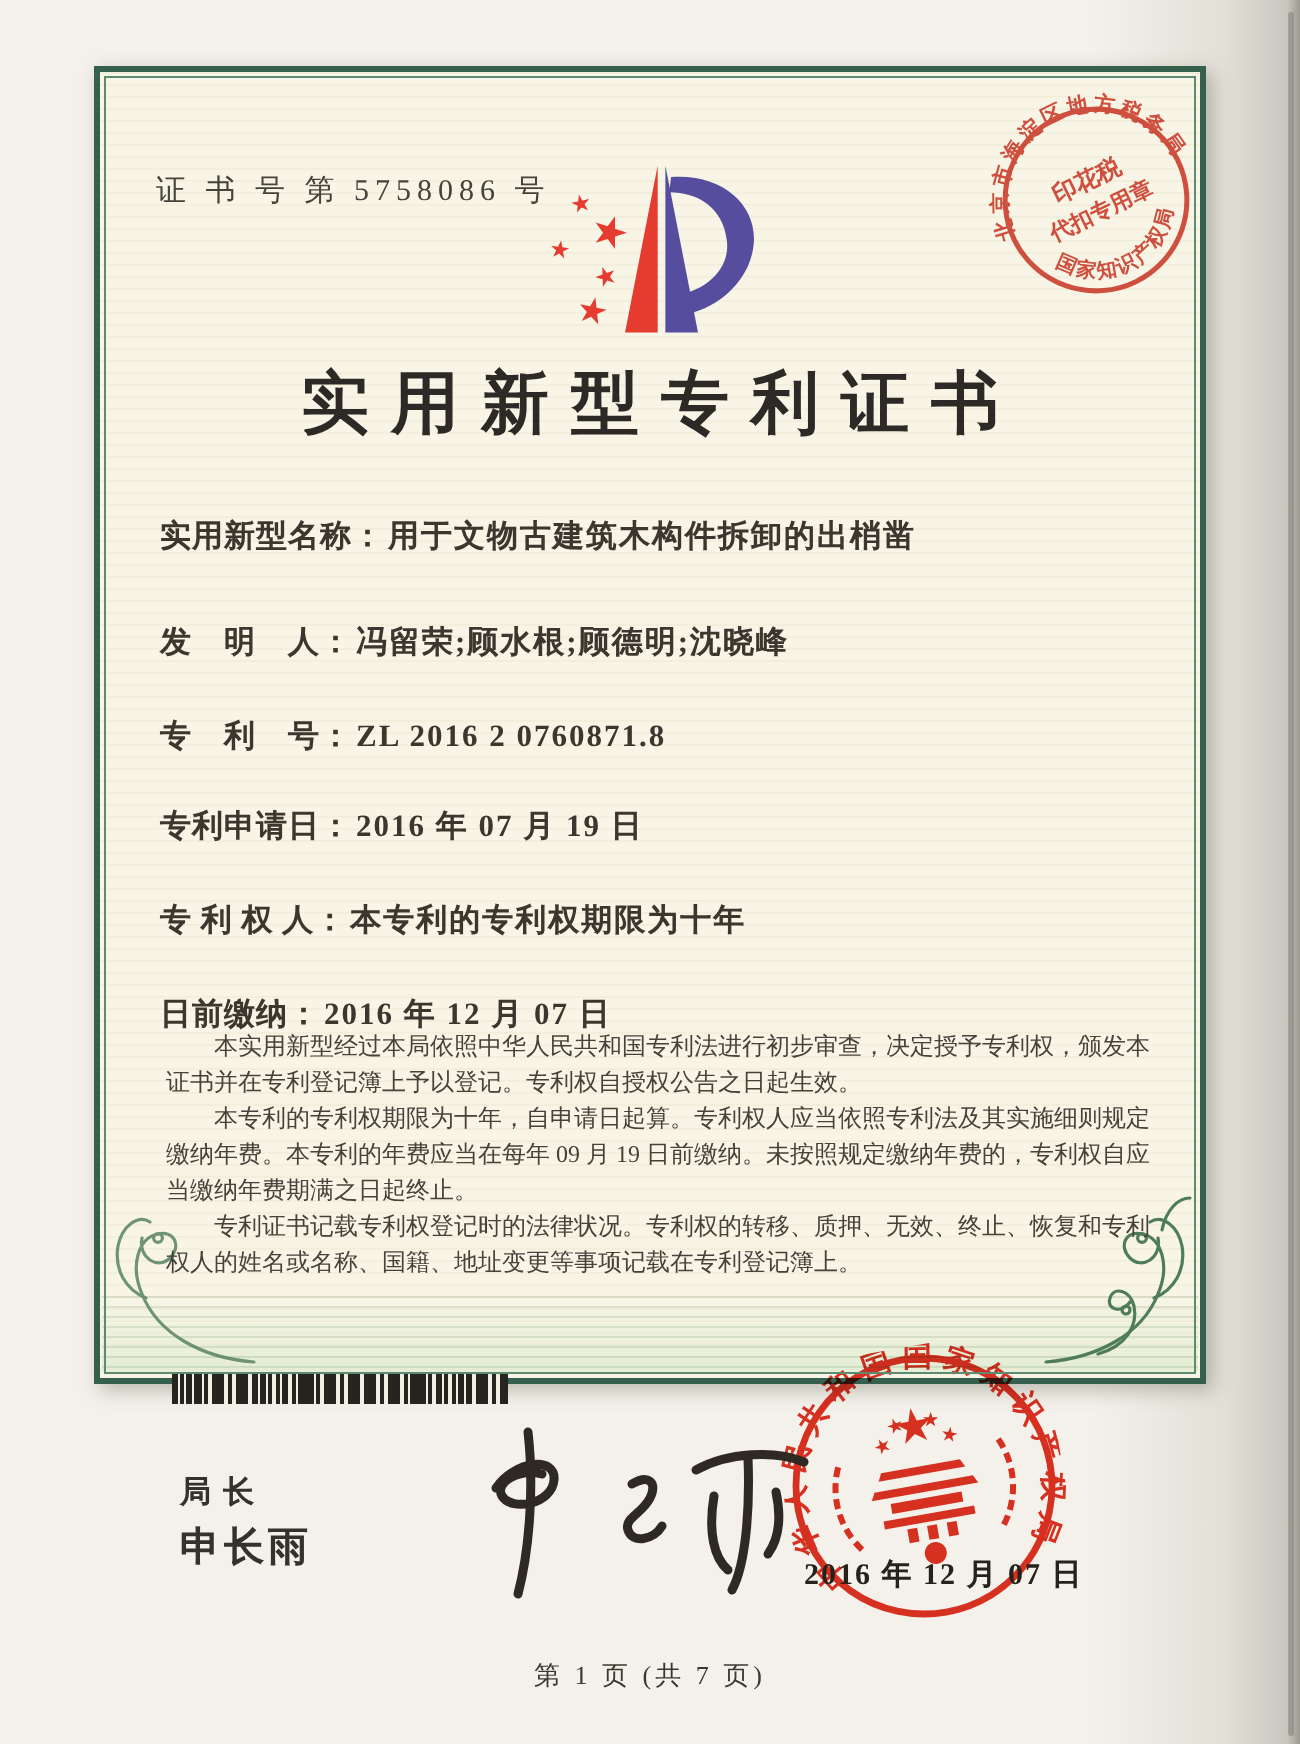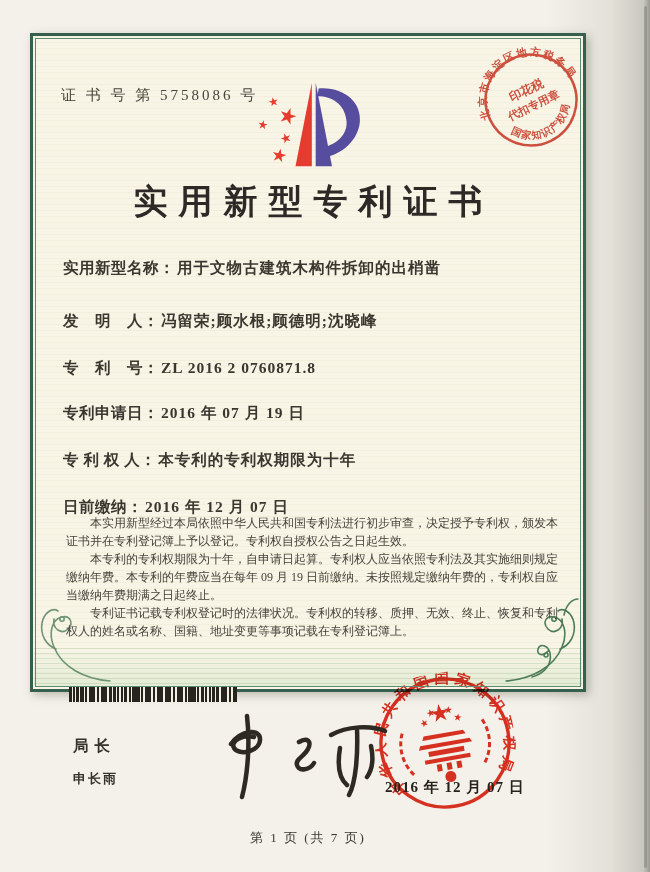--- a/index.html
+++ b/index.html
@@ -5,21 +5,21 @@
   * { margin:0; padding:0; box-sizing:border-box; }
   html,body { width:650px; height:872px; }
   body {
     position:relative;
     background:linear-gradient(90deg,#f3f1ea 0 84%, #e3e0d8 94%, #c9c7bf 99%, #9a998f 100%);
     font-family:"Liberation Serif","DejaVu Serif",serif;
     overflow:hidden;
   }
   .scan-edge{position:absolute; right:3px; top:6px; bottom:4px; width:3px; background:#70756a; opacity:.45; border-radius:2px;}
   .sheet{
-    position:absolute; left:30px; top:33px; width:556px; height:659px;
+    position:absolute; left:47px; top:33px; width:556px; height:659px;
     background:
       repeating-linear-gradient(180deg, rgba(205,200,155,.14) 0 1px, rgba(0,0,0,0) 1px 6px),
       #f8f5e7;
     border:3px solid #35604d;
     box-shadow:3px 3px 9px rgba(80,76,60,.35);
   }
   .inner-frame{position:absolute; inset:2px; border:1px solid #5d8a70; pointer-events:none; z-index:6;}
   .cert-no{position:absolute; left:28px; top:50px; font-size:15px; letter-spacing:3px; color:#46433b;}
   .logo{position:absolute; left:50%; transform:translateX(-50%); top:40px; width:152px; height:96px; z-index:2;}
   .tax-stamp{position:absolute; left:440px; top:6px; width:116px; height:116px; transform:rotate(-26deg); opacity:.88; z-index:3; mix-blend-mode:multiply;}
@@ -41,21 +41,21 @@
   .barcode{
     position:absolute; left:36px; top:650px; width:168px; height:16px; z-index:3;
     background:
       repeating-linear-gradient(90deg,#26241f 0 2px, rgba(0,0,0,0) 2px 4px),
       repeating-linear-gradient(90deg,#26241f 0 1px, rgba(0,0,0,0) 1px 7px),
       repeating-linear-gradient(90deg,#26241f 0 3px, rgba(255,255,255,0) 3px 11px);
     background-color:#f2efe2;
   }
   .officer{position:absolute; left:40px; top:700px; z-index:3; color:#35322b; font-weight:700;}
   .officer .o-title{font-size:15.5px; letter-spacing:6px;}
-  .officer .o-name{font-size:13px; letter-spacing:2px; margin-top:13px;}
+  .officer .o-name{font-size:20px; letter-spacing:2px; margin-top:3px;}
   .signature{position:absolute; left:170px; top:668px; width:200px; height:100px; z-index:4;}
   .seal{position:absolute; left:342px; top:637px; width:140px; height:140px; z-index:3; transform:rotate(-10deg); mix-blend-mode:multiply; opacity:.95;}
   .seal-date{position:absolute; left:352px; top:742px; z-index:5; font-size:15px; font-weight:700; color:#26211b; letter-spacing:1px; white-space:nowrap;}
   .footer{position:absolute; left:0; width:100%; top:793px; text-align:center; font-size:13px; letter-spacing:2px; color:#3b382f; z-index:4;}
   .red{fill:#cf3b2b;}
 </style>
 </head>
 <body>
 
 <svg width="0" height="0" style="position:absolute" aria-hidden="true">

